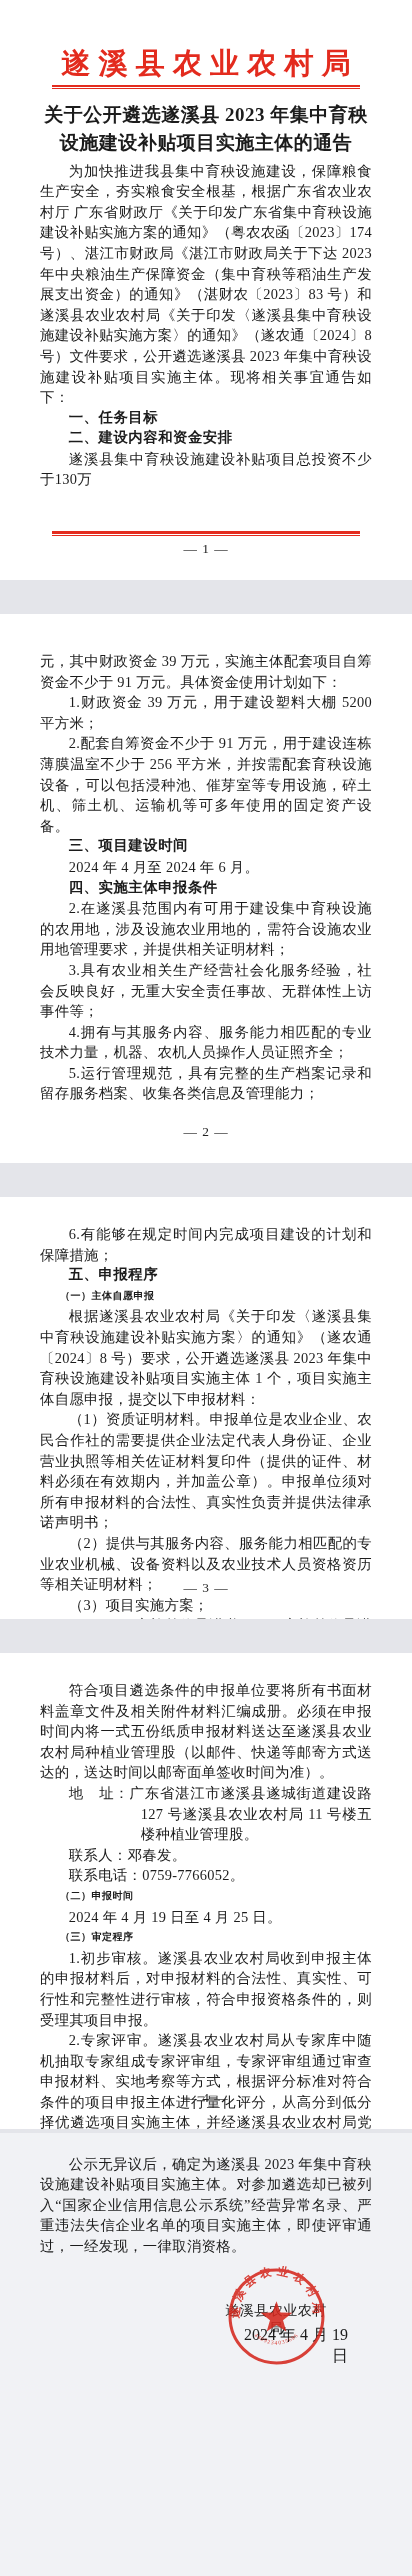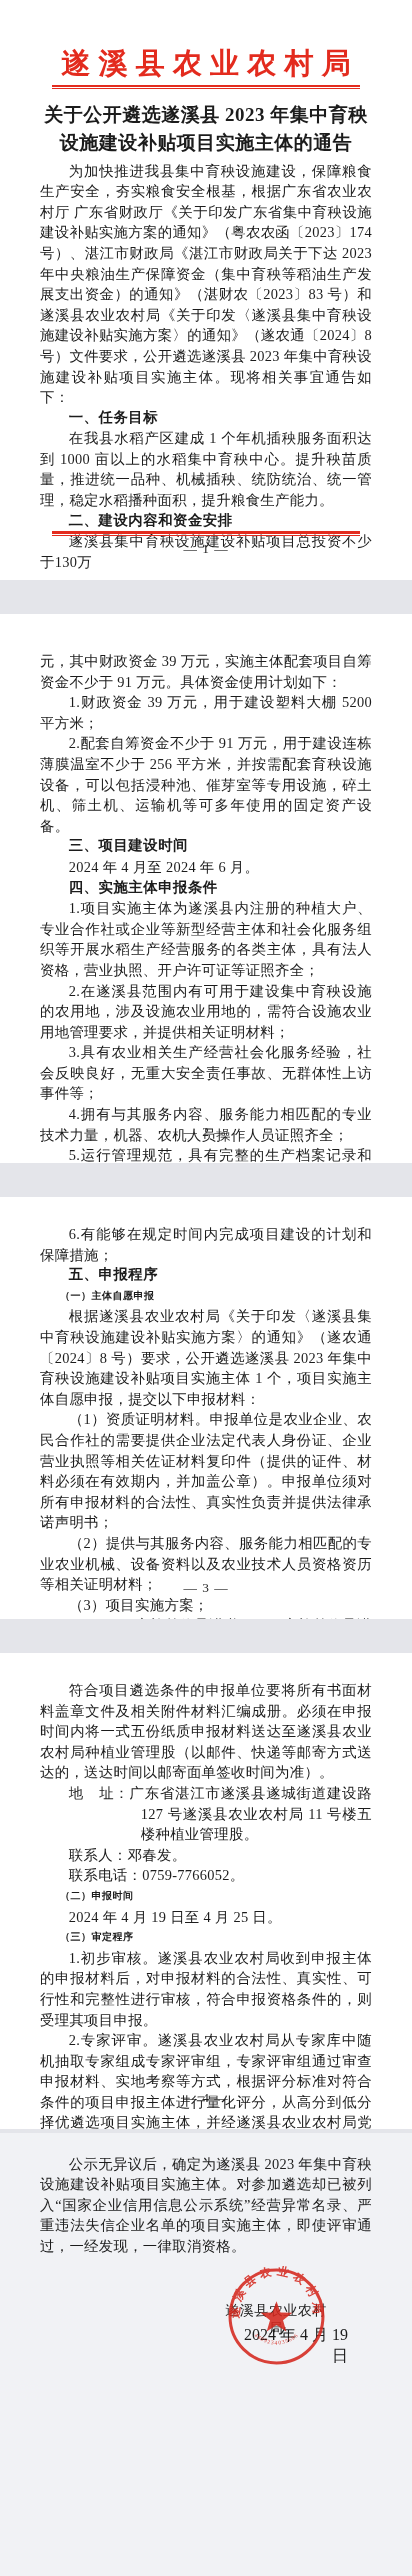--- a/index.html
+++ b/index.html
@@ -128,41 +128,39 @@
       <div class="thick"></div>
       <div class="thin"></div>
     </div>
     <h1 class="doc-title">
       <span>关于公开遴选遂溪县 2023 年集中育秧</span><br>
       <span>设施建设补贴项目实施主体的通告</span>
     </h1>
     <div class="body-text">
       <p class="para indent">为加快推进我县集中育秧设施建设，保障粮食生产安全，夯实粮食安全根基，根据广东省农业农村厅 广东省财政厅《关于印发广东省集中育秧设施建设补贴实施方案的通知》（粤农农函〔2023〕174 号）、湛江市财政局《湛江市财政局关于下达 2023 年中央粮油生产保障资金（集中育秧等稻油生产发展支出资金）的通知》（湛财农〔2023〕83 号）和遂溪县农业农村局《关于印发〈遂溪县集中育秧设施建设补贴实施方案〉的通知》（遂农通〔2024〕8 号）文件要求，公开遴选遂溪县 2023 年集中育秧设施建设补贴项目实施主体。现将相关事宜通告如下：</p>
       <p class="heading">一、任务目标</p>
-      <p class="para indent">在我县水稻产区建成 1 个年机插秧服务面积达到 1000 亩以上的水稻集中育秧中心。提升秧苗质量，推进统一品种、机械插秧、统防统治、统一管理，稳定水稻播种面积，提升粮食生产能力。</p>
       <p class="heading">二、建设内容和资金安排</p>
       <p class="para indent">遂溪县集中育秧设施建设补贴项目总投资不少于130万</p>
     </div>
     <div class="red-rule bottom-rule">
       <div class="thick"></div>
       <div class="thin"></div>
     </div>
     <div class="page-num">— 1 —</div>
   </section>
 
   <div class="page-gap gap-66"></div>
 
   <section class="page page2">
     <p class="para cont">元，其中财政资金 39 万元，实施主体配套项目自筹资金不少于 91 万元。具体资金使用计划如下：</p>
     <p class="para indent">1.财政资金 39 万元，用于建设塑料大棚 5200 平方米；</p>
     <p class="para indent">2.配套自筹资金不少于 91 万元，用于建设连栋薄膜温室不少于 256 平方米，并按需配套育秧设施设备，可以包括浸种池、催芽室等专用设施，碎土机、筛土机、运输机等可多年使用的固定资产设备。</p>
     <p class="heading">三、项目建设时间</p>
     <p class="para indent">2024 年 4 月至 2024 年 6 月。</p>
     <p class="heading">四、实施主体申报条件</p>
-    <p class="para indent">1.项目实施主体为遂溪县内注册的种植大户、专业合作社或企业等新型经营主体和社会化服务组织等开展水稻生产经营服务的各类主体，具有法人资格，营业执照、开户许可证等证照齐全；</p>
     <p class="para indent">2.在遂溪县范围内有可用于建设集中育秧设施的农用地，涉及设施农业用地的，需符合设施农业用地管理要求，并提供相关证明材料；</p>
     <p class="para indent">3.具有农业相关生产经营社会化服务经验，社会反映良好，无重大安全责任事故、无群体性上访事件等；</p>
     <p class="para indent">4.拥有与其服务内容、服务能力相匹配的专业技术力量，机器、农机人员操作人员证照齐全；</p>
     <p class="para indent">5.运行管理规范，具有完整的生产档案记录和留存服务档案、收集各类信息及管理能力；</p>
     <div class="page-num">— 2 —</div>
   </section>
 
   <div class="page-gap gap-66"></div>
 
   <section class="page page3">

